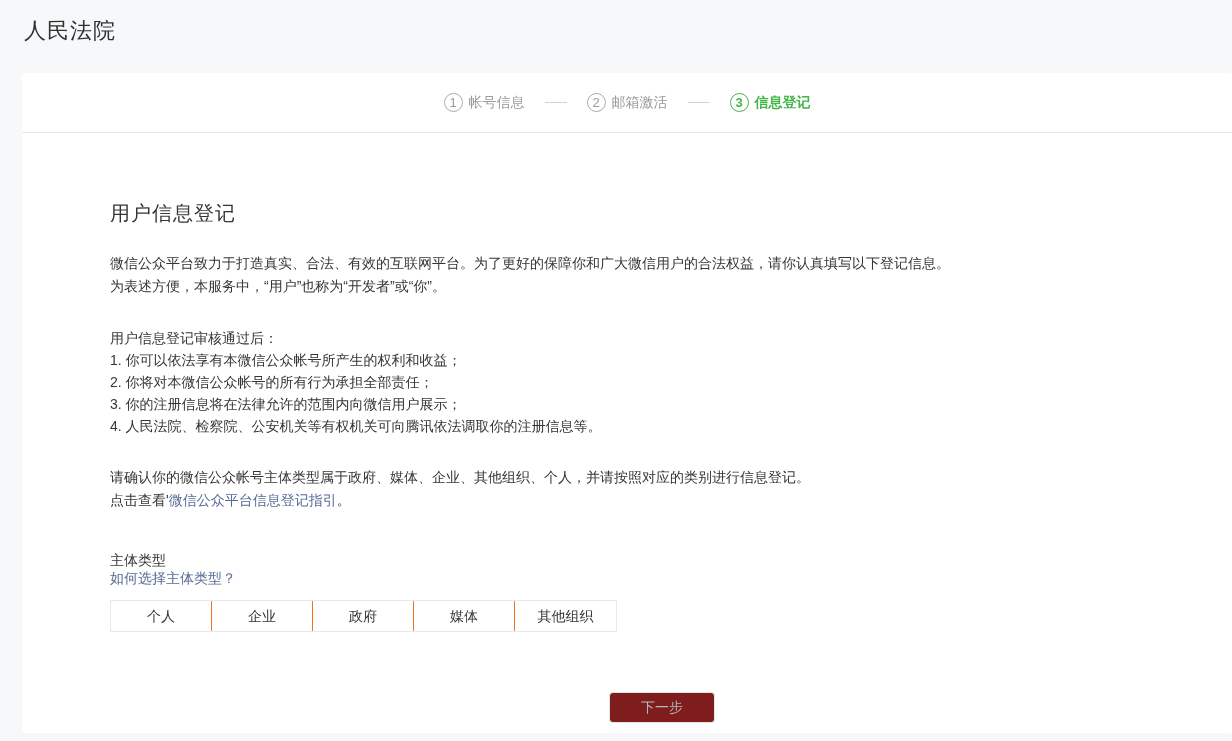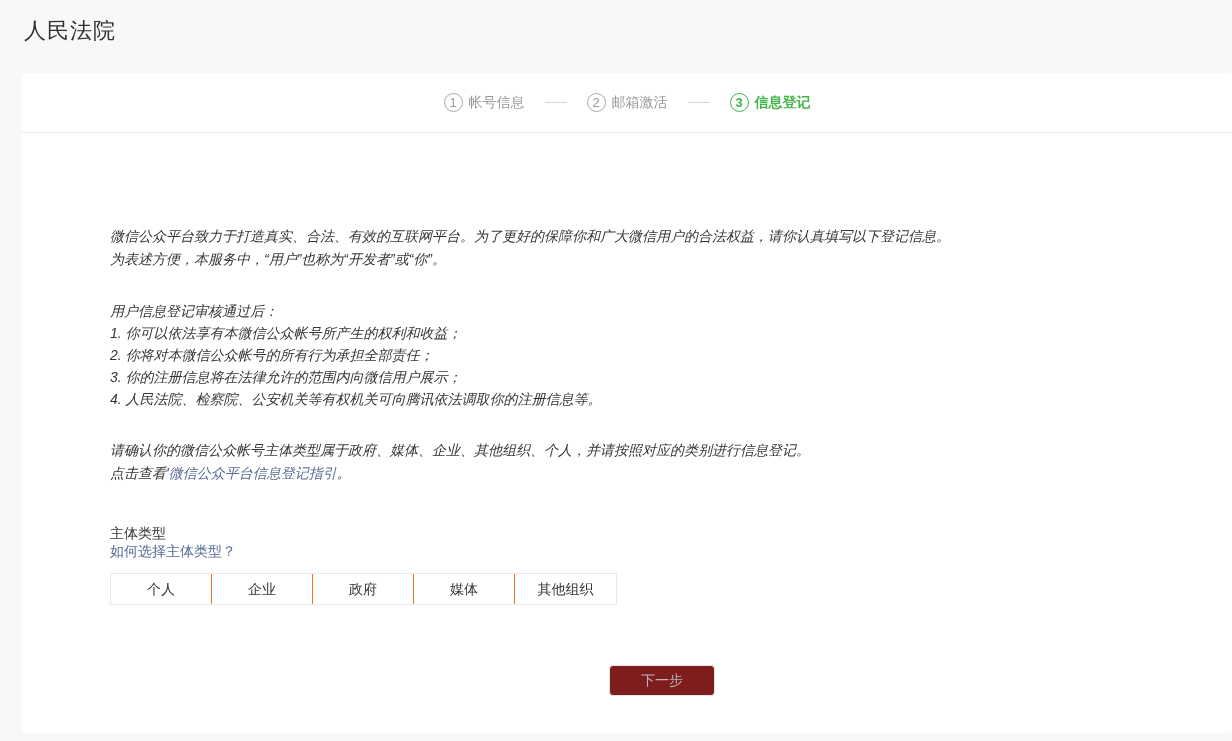--- a/index.html
+++ b/index.html
@@ -63,21 +63,21 @@
   .content {
     padding: 67px 40px 0 88px;
   }
   .content h2 {
     font-size: 20px;
     font-weight: normal;
     color: #353535;
     letter-spacing: 1px;
   }
   .para { font-size: 14px; color: #353535; }
-  .para div { line-height: 23px; font-style: italic; }
+  .para div { line-height: 23px; }
   .intro { margin-top: 25px; }
   .rights { margin-top: 29px; }
   .rights div { line-height: 22px; }
   .confirm { margin-top: 29px; }
   a.link {
     color: #576b95;
     text-decoration: none;
     cursor: pointer;
   }
   
@@ -149,20 +149,21 @@
       <span>邮箱激活</span>
     </div>
     <div class="step-sep"></div>
     <div class="step active">
       <span class="circle">3</span>
       <span>信息登记</span>
     </div>
   </div>
 
   <div class="content">
+    <h2>用户信息登记</h2>
 
     <div class="para intro">
       <div>微信公众平台致力于打造真实、合法、有效的互联网平台。为了更好的保障你和广大微信用户的合法权益，请你认真填写以下登记信息。</div>
       <div>为表述方便，本服务中，“用户”也称为“开发者”或“你”。</div>
     </div>
 
     <div class="para rights">
       <div>用户信息登记审核通过后：</div>
       <div>1. 你可以依法享有本微信公众帐号所产生的权利和收益；</div>
       <div>2. 你将对本微信公众帐号的所有行为承担全部责任；</div>

